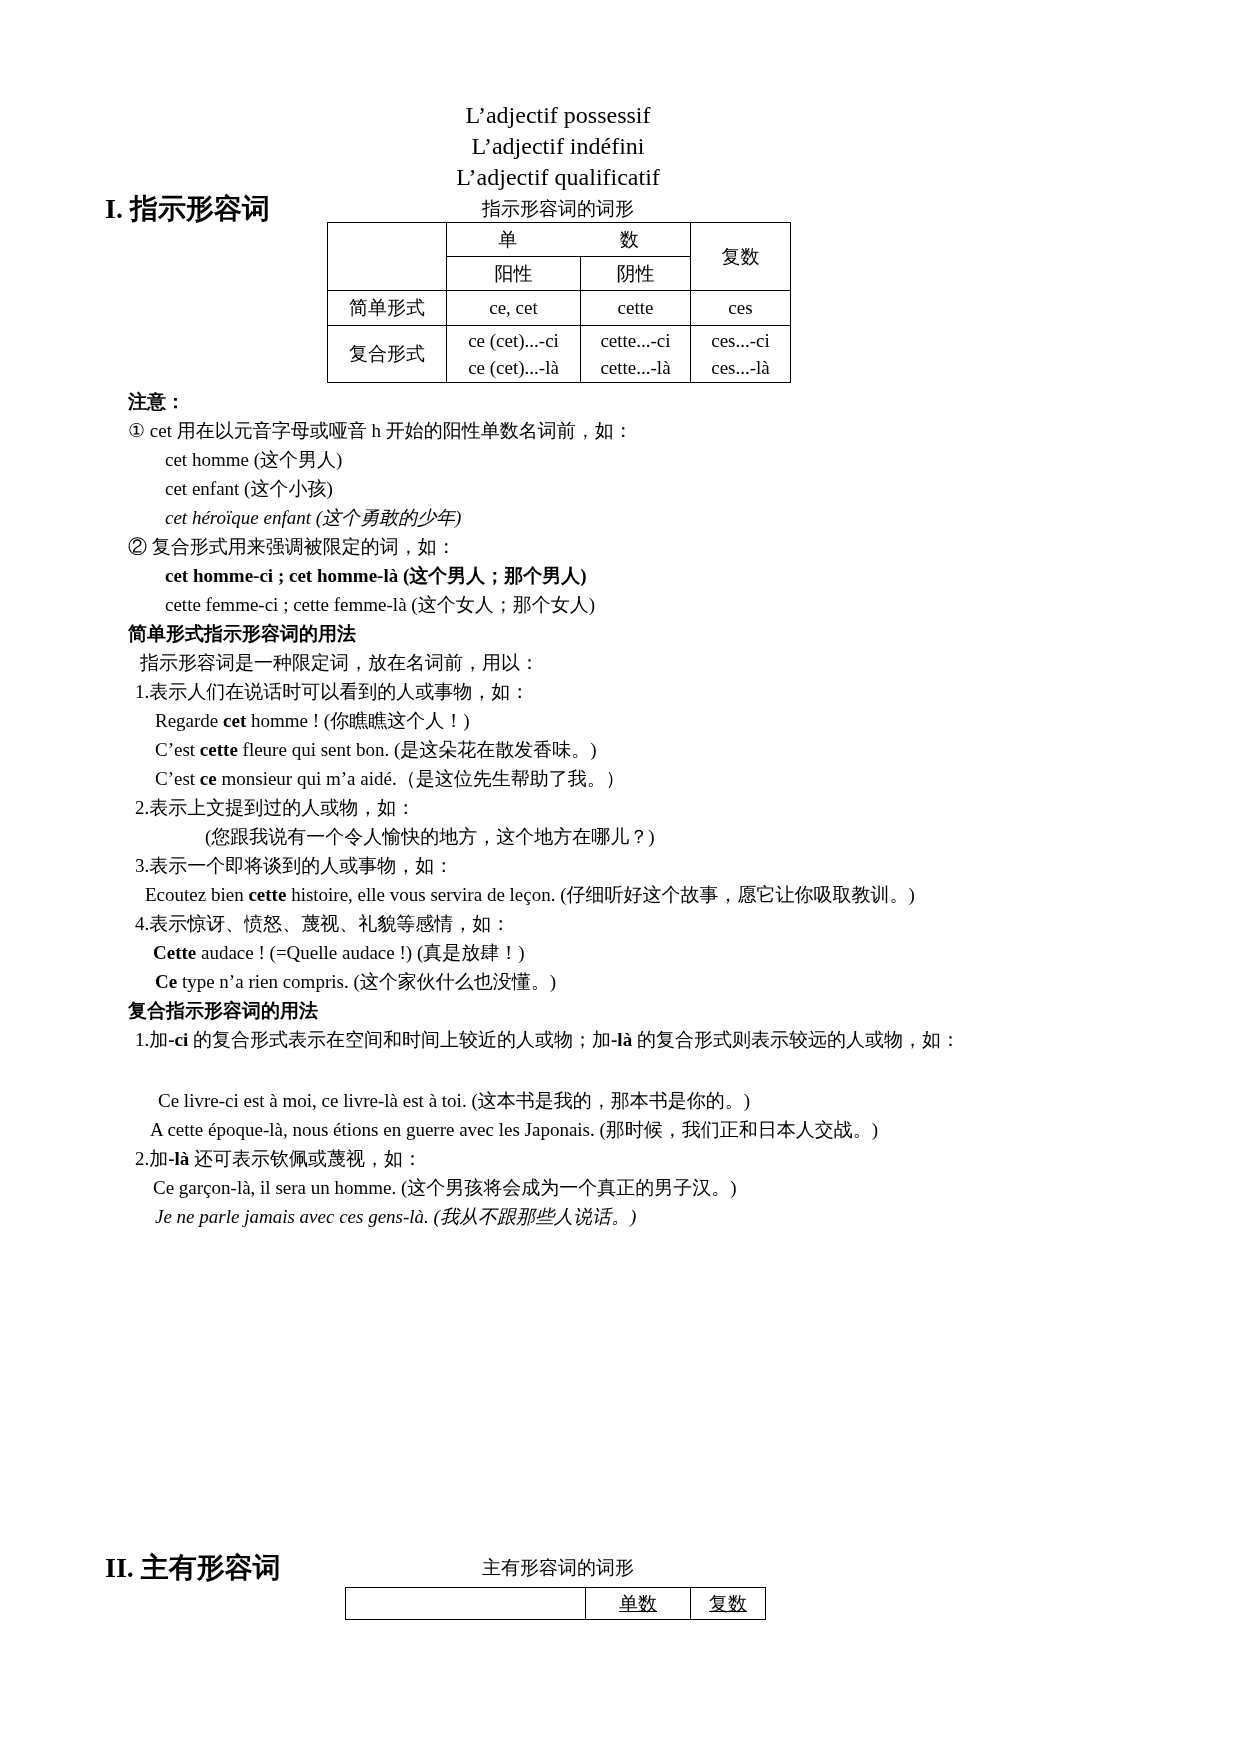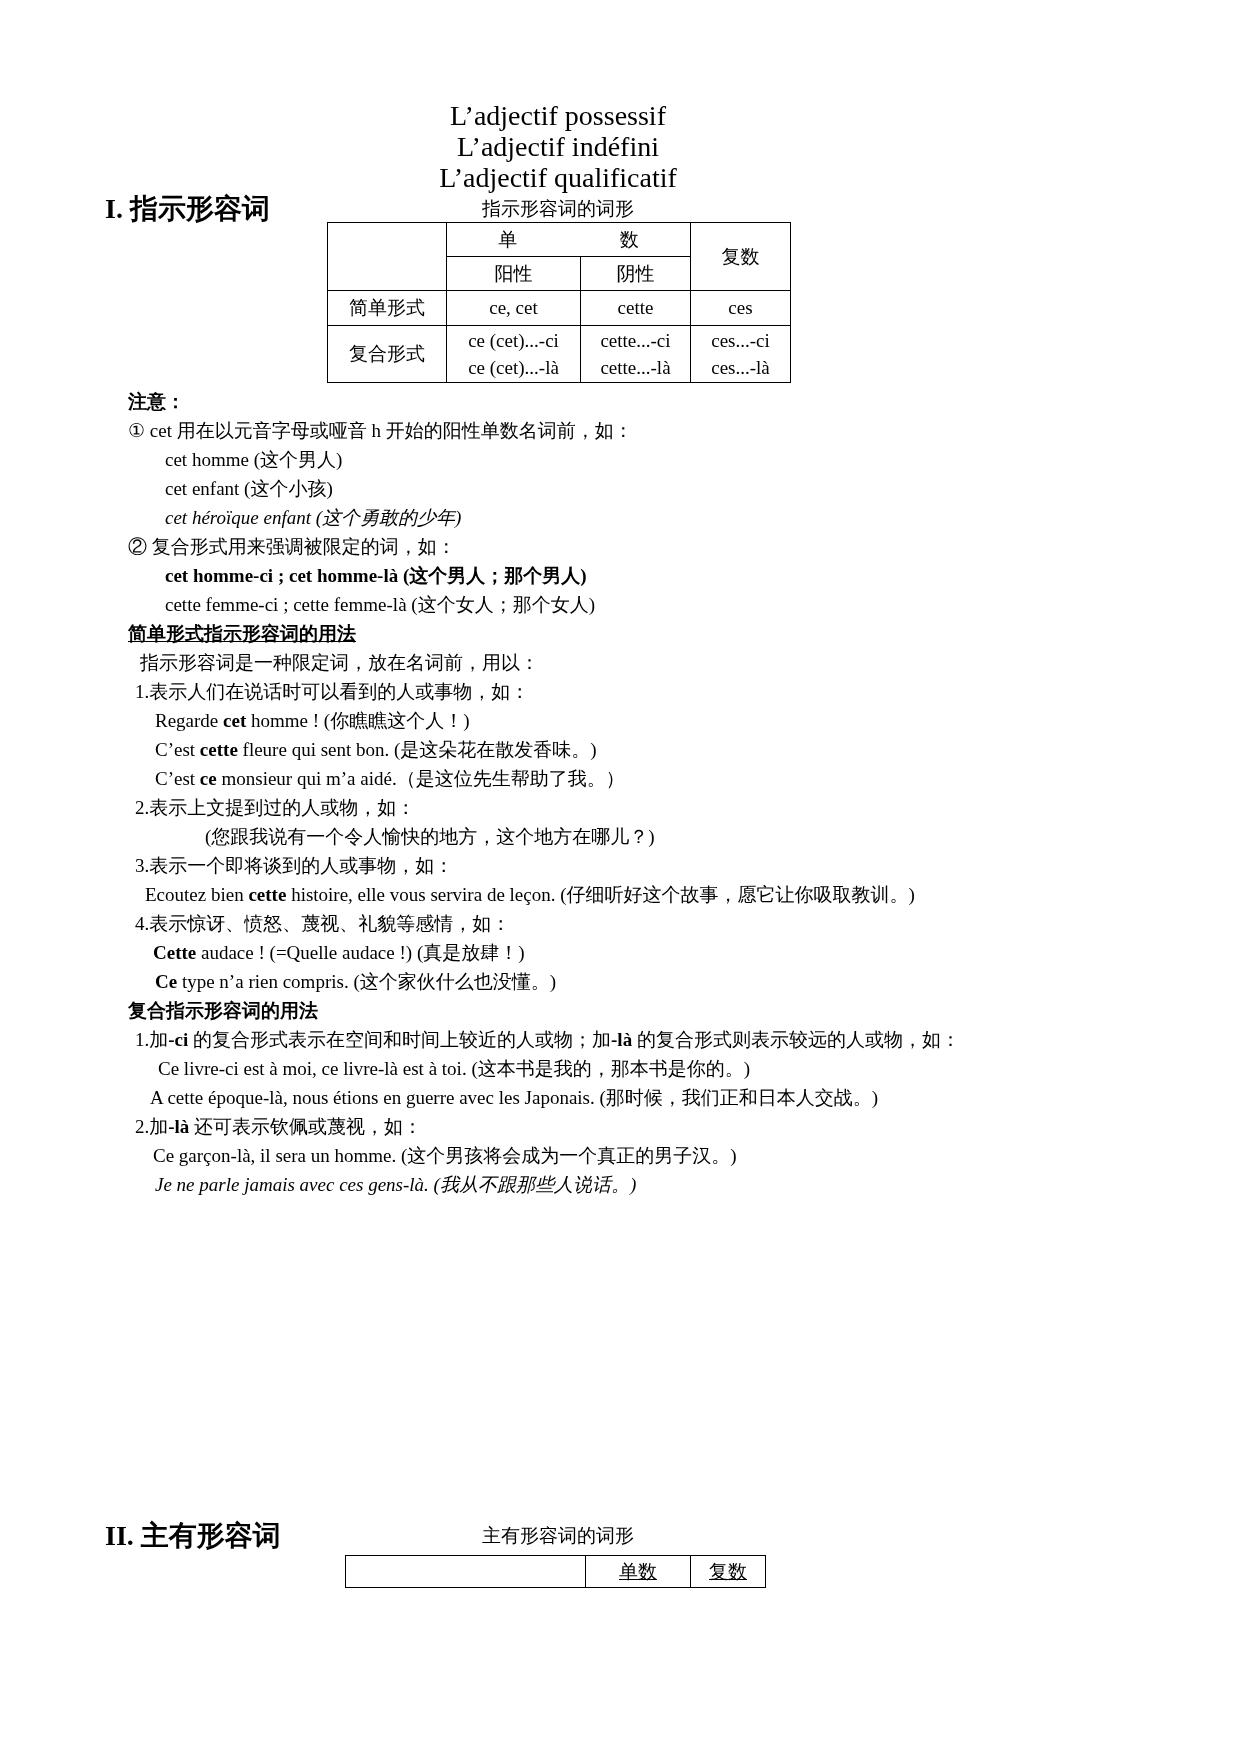--- a/index.html
+++ b/index.html
@@ -2,21 +2,21 @@
 <html><head>
 <meta charset="utf-8">
 <style>
   html,body{margin:0;padding:0;background:#ffffff;}
   body{
     width:1241px;height:1754px;overflow:hidden;
     font-family:"Liberation Serif","DejaVu Serif",serif;
     color:#000;font-size:19px;
   }
   .page{padding-left:105px;padding-top:100px;box-sizing:border-box;width:1241px;height:1754px;}
-  .titles{width:906px;text-align:center;font-size:28px;line-height:31px;}
+  .titles{width:906px;text-align:center;font-size:24px;line-height:31px;}
   .sec-head{position:relative;width:906px;height:27px;margin-top:2px;line-height:27px;}
   .sec-label{font-weight:bold;font-size:28px;}
   .caption{position:absolute;left:50%;top:0;transform:translateX(-50%);white-space:nowrap;}
   .caption.bold{font-weight:normal;}
   table{border-collapse:collapse;table-layout:fixed;}
   td{border:1px solid #000;text-align:center;vertical-align:middle;padding:0;overflow:hidden;}
   .t1{margin-left:222px;}
   .t1 .h{height:34px;}
   .t1 .r3 td{height:34px;}
   .t1 .r4 td{height:56px;}
@@ -93,36 +93,36 @@
 
   <div class="lines">
       <div class="line" style="padding-left: 23px;"><span class="b">注意：</span></div>
       <div class="line" style="padding-left: 23px;"><span>① cet 用在以元音字母或哑音 h 开始的阳性单数名词前，如：</span></div>
       <div class="line" style="padding-left: 60px;"><span>cet homme (这个男人)</span></div>
       <div class="line" style="padding-left: 60px;"><span>cet enfant (这个小孩)</span></div>
       <div class="line" style="padding-left: 60px; font-style: italic;"><span>cet héroïque enfant (这个勇敢的少年)</span></div>
       <div class="line" style="padding-left: 23px;"><span>② 复合形式用来强调被限定的词，如：</span></div>
       <div class="line" style="padding-left: 60px; font-weight: bold;"><span>cet homme-ci ; cet homme-là (这个男人；那个男人)</span></div>
       <div class="line" style="padding-left: 60px;"><span>cette femme-ci ; cette femme-là (这个女人；那个女人)</span></div>
-      <div class="line" style="padding-left: 23px; text-decoration: underline;"><span class="b">简单形式指示形容词的用法</span></div>
+      <div class="line" style="padding-left: 23px;"><span class="b">简单形式指示形容词的用法</span></div>
       <div class="line" style="padding-left: 35px;"><span>指示形容词是一种限定词，放在名词前，用以：</span></div>
       <div class="line" style="padding-left: 30px;"><span>1.表示人们在说话时可以看到的人或事物，如：</span></div>
       <div class="line" style="padding-left: 50px;"><span>Regarde </span><span class="b">cet</span><span> homme ! (你瞧瞧这个人！)</span></div>
       <div class="line" style="padding-left: 50px;"><span>C’est </span><span class="b">cette</span><span> fleure qui sent bon. (是这朵花在散发香味。)</span></div>
       <div class="line" style="padding-left: 50px;"><span>C’est </span><span class="b">ce</span><span> monsieur qui m’a aidé.（是这位先生帮助了我。）</span></div>
       <div class="line" style="padding-left: 30px;"><span>2.表示上文提到过的人或物，如：</span></div>
       <div class="line" style="padding-left: 100px;"><span>(您跟我说有一个令人愉快的地方，这个地方在哪儿？)</span></div>
       <div class="line" style="padding-left: 30px;"><span>3.表示一个即将谈到的人或事物，如：</span></div>
       <div class="line" style="padding-left: 40px;"><span>Ecoutez bien </span><span class="b">cette</span><span> histoire, elle vous servira de leçon. (仔细听好这个故事，愿它让你吸取教训。)</span></div>
       <div class="line" style="padding-left: 30px;"><span>4.表示惊讶、愤怒、蔑视、礼貌等感情，如：</span></div>
       <div class="line" style="padding-left: 48px;"><span class="b">Cette</span><span> audace ! (=Quelle audace !) (真是放肆！)</span></div>
       <div class="line" style="padding-left: 50px;"><span class="b">Ce</span><span> type n’a rien compris. (这个家伙什么也没懂。)</span></div>
       <div class="line" style="padding-left: 23px;"><span class="b">复合指示形容词的用法</span></div>
       <div class="line" style="padding-left: 30px;"><span>1.加</span><span class="b">-ci</span><span> 的复合形式表示在空间和时间上较近的人或物；加</span><span class="b">-là</span><span> 的复合形式则表示较远的人或物，如：</span></div>
-      <div class="line" style="padding-left: 53px;"><span>Ce livre-ci est à moi, ce livre-là est à toi. (这本书是我的，那本书是你的。)</span></div>
+      <div class="line" style="padding-left: 53px; margin-top: 32px;"><span>Ce livre-ci est à moi, ce livre-là est à toi. (这本书是我的，那本书是你的。)</span></div>
       <div class="line" style="padding-left: 45px;"><span>A cette époque-là, nous étions en guerre avec les Japonais. (那时候，我们正和日本人交战。)</span></div>
       <div class="line" style="padding-left: 30px;"><span>2.加</span><span class="b">-là</span><span> 还可表示钦佩或蔑视，如：</span></div>
       <div class="line" style="padding-left: 48px;"><span>Ce garçon-là, il sera un homme. (这个男孩将会成为一个真正的男子汉。)</span></div>
       <div class="line" style="padding-left: 50px; font-style: italic;"><span>Je ne parle jamais avec ces gens-là. (我从不跟那些人说话。)</span></div>
     </div>
 
   <div class="sec-head sec2">
     <span class="sec-label">II. 主有形容词</span>
     <span class="caption bold">主有形容词的词形</span>
   </div>

